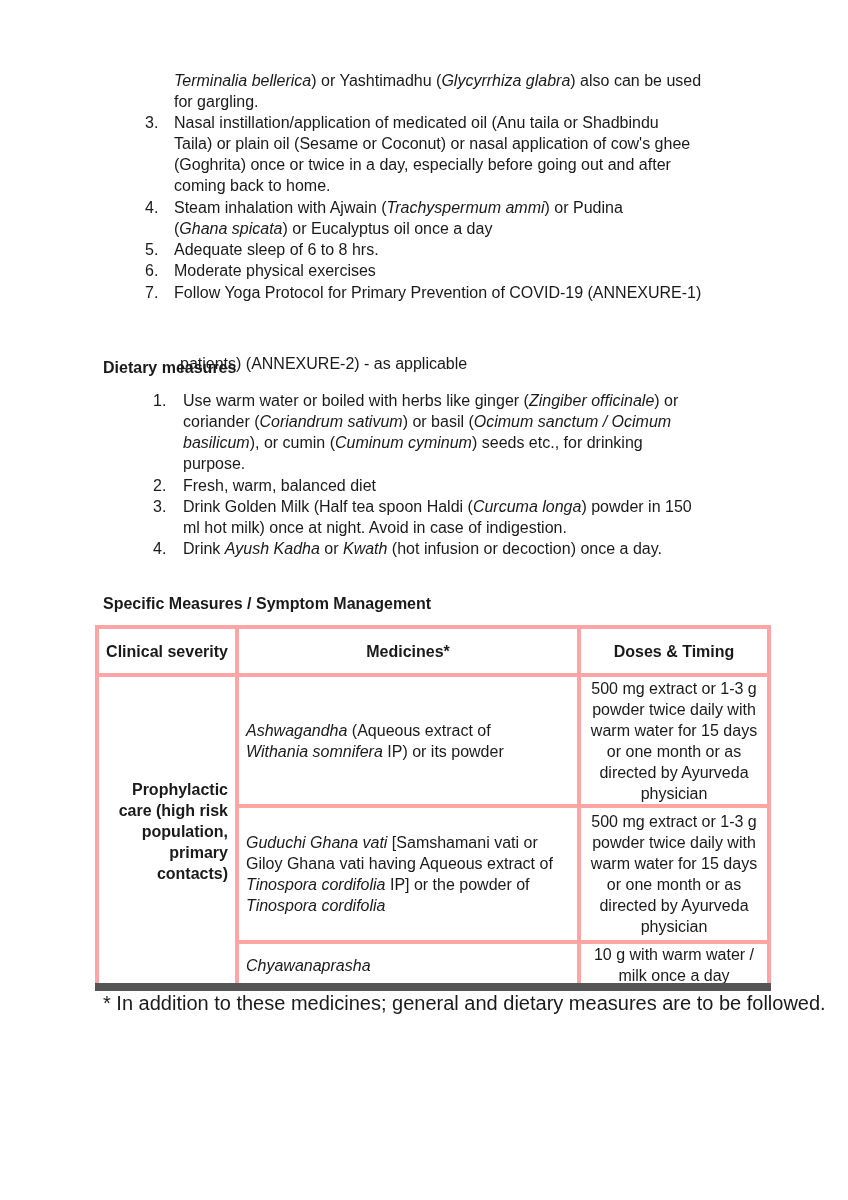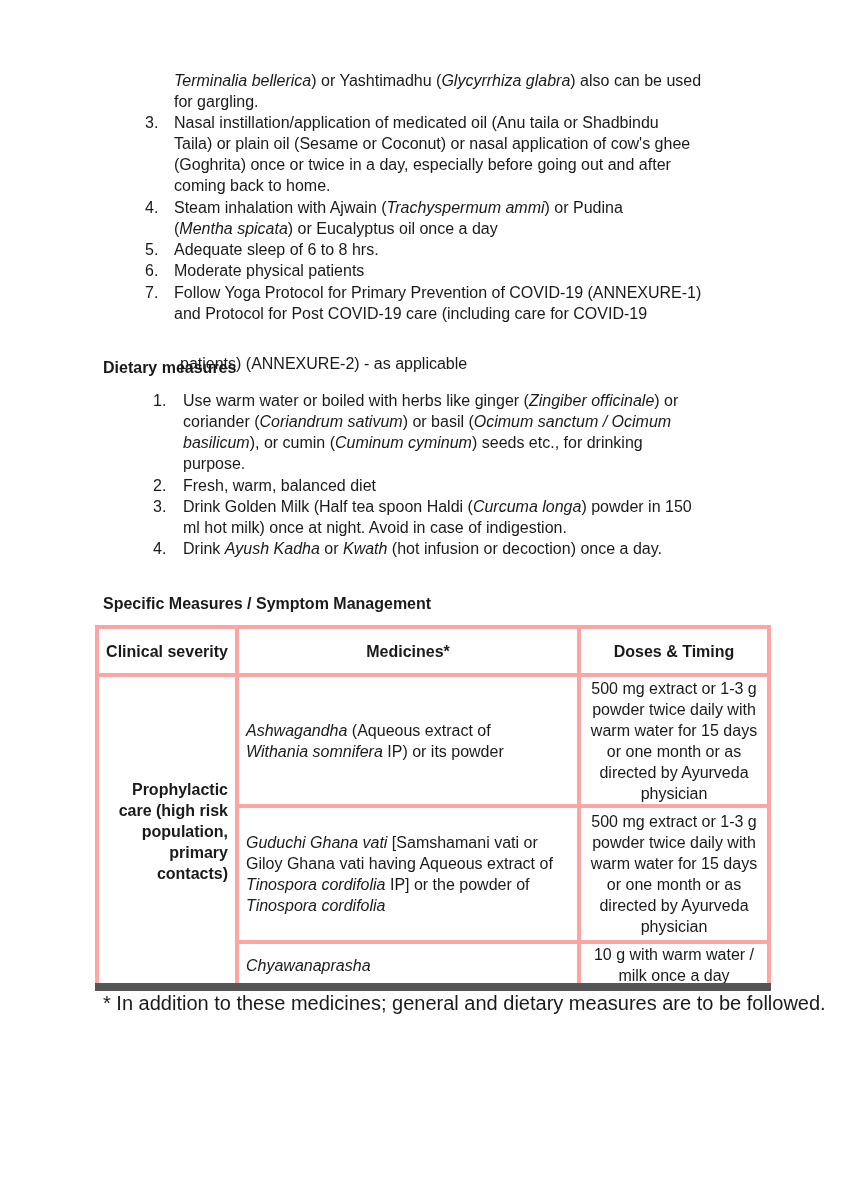--- a/index.html
+++ b/index.html
@@ -36,31 +36,30 @@
   <div class="line" style="left:174px; top:91px;">for gargling.</div>
 
   <div class="num" style="left:145px; top:112px;">3.</div>
   <div class="line" style="left:174px; top:112px;">Nasal instillation/application of medicated oil (Anu taila or Shadbindu</div>
   <div class="line" style="left:174px; top:133px;">Taila) or plain oil (Sesame or Coconut) or nasal application of cow's ghee</div>
   <div class="line" style="left:174px; top:154px;">(Goghrita) once or twice in a day, especially before going out and after</div>
   <div class="line" style="left:174px; top:175px;">coming back to home.</div>
 
   <div class="num" style="left:145px; top:197px;">4.</div>
   <div class="line" style="left:174px; top:197px;">Steam inhalation with Ajwain (<i>Trachyspermum ammi</i>) or Pudina</div>
-  <div class="line" style="left:174px; top:218px;">(<i>Mentha spicata</i>) or Eucalyptus oil once a day</div>
+  <div class="line" style="left:174px; top:218px;">(<i>Ghana spicata</i>) or Eucalyptus oil once a day</div>
 
   <div class="num" style="left:145px; top:239px;">5.</div>
   <div class="line" style="left:174px; top:239px;text-align:right;">Adequate sleep of 6 to 8 hrs.</div>
 
   <div class="num" style="left:145px; top:260px;">6.</div>
-  <div class="line" style="left:174px; top:260px;">Moderate physical patients</div>
+  <div class="line" style="left:174px; top:260px;">Moderate physical exercises</div>
 
   <div class="num" style="left:145px; top:282px;">7.</div>
   <div class="line" style="left:174px; top:282px;">Follow Yoga Protocol for Primary Prevention of COVID-19 (ANNEXURE-1)</div>
-  <div class="line" style="left:174px; top:303px;">and Protocol for Post COVID-19 care (including care for COVID-19</div>
   <div class="line" style="left:180px; top:324px;margin-top:29px;">patients) (ANNEXURE-2) - as applicable</div>
 
   <div class="heading" style="left:103px; top:357px;">Dietary measures</div>
 
   <div class="num" style="left:153px; top:390px;">1.</div>
   <div class="line" style="left:183px; top:390px;text-align:right;">Use warm water or boiled with herbs like ginger (<i>Zingiber officinale</i>) or</div>
   <div class="line" style="left:183px; top:411px;">coriander (<i>Coriandrum sativum</i>) or basil (<i>Ocimum sanctum / Ocimum</i></div>
   <div class="line" style="left:183px; top:432px;"><i>basilicum</i>), or cumin (<i>Cuminum cyminum</i>) seeds etc., for drinking</div>
   <div class="line" style="left:183px; top:453px;">purpose.</div>
 

